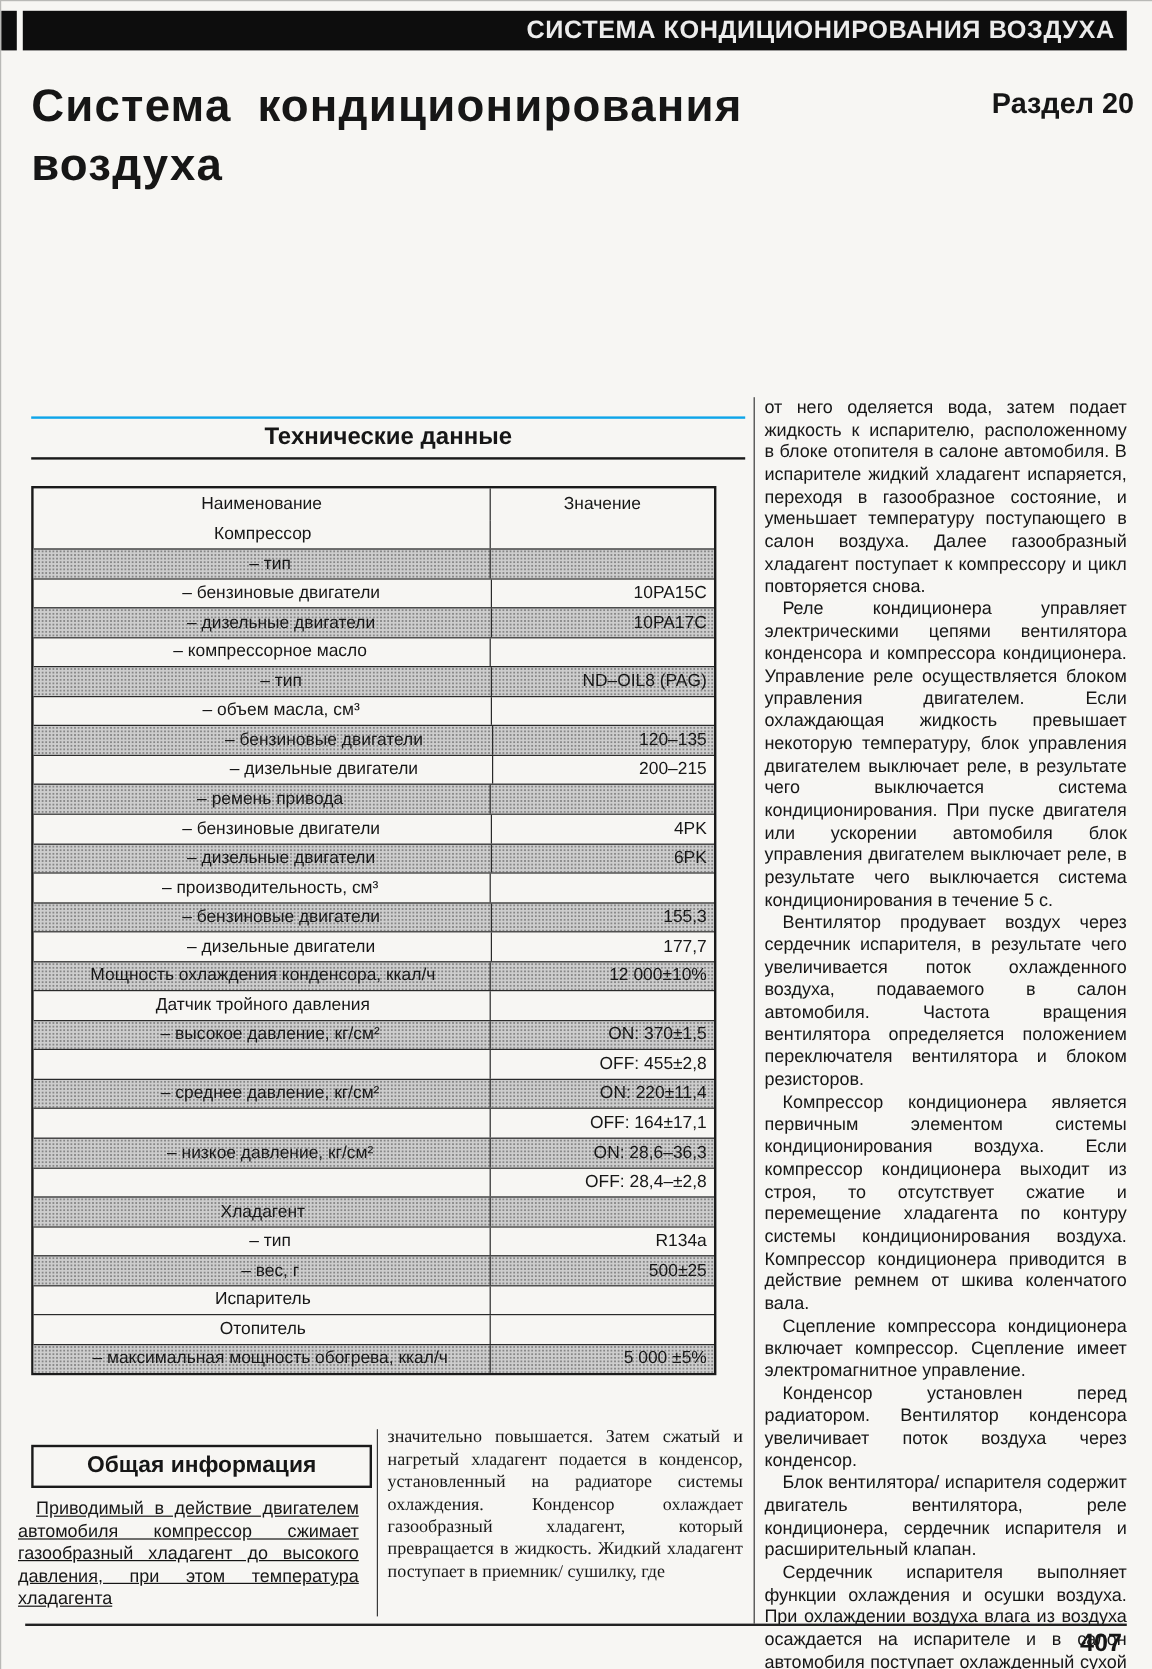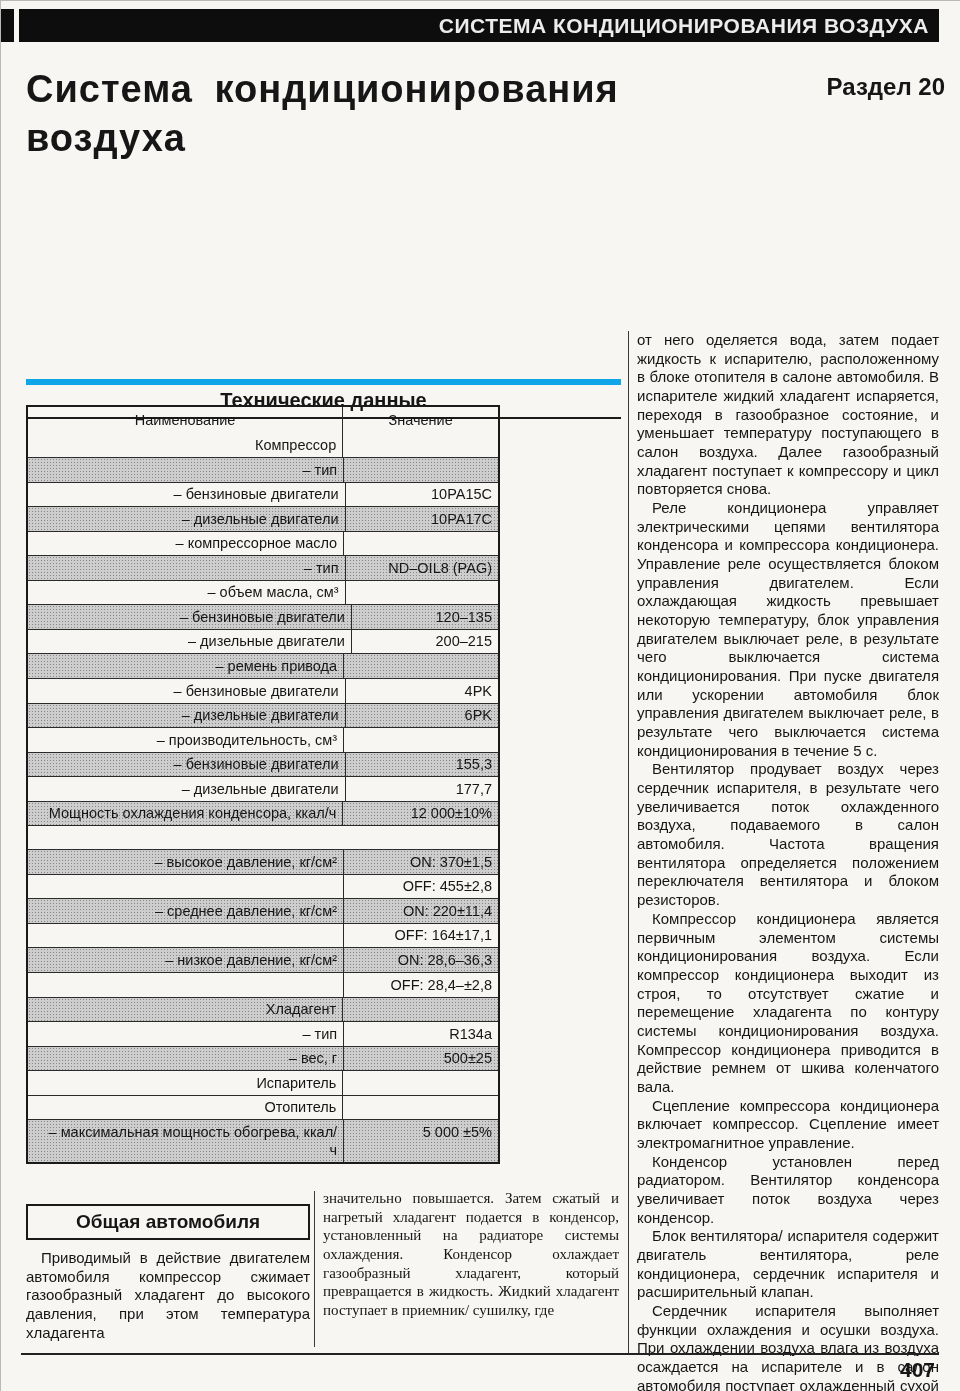--- a/index.html
+++ b/index.html
@@ -16,49 +16,49 @@
     padding-right:10px;box-sizing:border-box;
   }
   .banner-stub{position:absolute;left:0;top:8px;width:13px;height:33px;background:#0d0d0d;}
   .doc-title{
     position:absolute;left:25px;top:64px;width:730px;
     font-size:38px;font-weight:bold;line-height:1.3;letter-spacing:1px;word-spacing:10px;
   }
   .section-label{position:absolute;right:16px;top:72px;font-size:24px;font-weight:bold;}
   .table-title{
     position:absolute;left:25px;top:346px;width:595px;box-sizing:border-box;
-    border-top:6px solid #0ea5e9;border-bottom:2px solid #1a1a1a;
-    text-align:center;font-size:20px;font-weight:bold;padding:4px 0 5px;margin-top:32px;
+    border-top:2px solid #0ea5e9;border-bottom:2px solid #1a1a1a;
+    text-align:center;font-size:20px;font-weight:bold;padding:4px 0 5px;
   }
   .spec-table{
-    position:absolute;left:25px;top:404px;width:474px;box-sizing:border-box;
+    position:absolute;left:25px;top:404px;width:571px;box-sizing:border-box;
     border:2px solid #1a1a1a;font-size:14.5px;
   }
   .trow{display:flex;border-top:1px solid #2a2a2a;min-height:23px;align-items:stretch;}
   .trow:first-child{border-top:none;}
   .tcell{padding:2.5px 6px;line-height:1.28;box-sizing:border-box;}
-  .tcell.name{width:400px;border-right:1px solid #2a2a2a;text-align:right;}
+  .tcell.name{width:400px;border-right:1px solid #2a2a2a;text-align:center;}
   .tcell.value{width:195px;text-align:right;}
   .thead .tcell{text-align:center;padding:4px 6px;}
   .ind0{padding-left:8px;}
   .ind1{padding-left:20px;}
   .ind2{padding-left:38px;}
   .ind3{padding-left:108px;}
   .shaded{
     background-color:#cdcdcd;
     background-image:radial-gradient(#878787 0.8px, transparent 1px);
     background-size:3px 3px;
   }
   .vrule{position:absolute;width:1px;background:#3a3a3a;}
   .rule-col{left:627px;top:330px;height:1022px;}
   .rule-bottom-cols{left:313px;top:1190px;height:156px;}
   .text-col{position:absolute;font-size:15px;line-height:1.245;text-align:justify;}
   .right-col{left:636px;top:330px;width:302px;}
   .mid-col{left:322px;top:1188px;width:296px;font-family:Liberation Serif, serif;}
-  .left-col-par{left:25px;top:1248px;width:284px;}
+  .left-col-par{left:14px;top:1248px;width:284px;text-decoration:underline;}
   .text-col p{margin:0;text-indent:15px;}
   .text-col p.noindent{text-indent:0;}
   .info-box{
     position:absolute;left:25px;top:1203px;width:284px;box-sizing:border-box;
     border:2px solid #1a1a1a;text-align:center;font-size:19px;font-weight:bold;
     padding:5px 0;
   }
   .bottom-rule{position:absolute;left:20px;top:1352px;width:918px;height:2px;background:#222;}
   .page-number{position:absolute;right:26px;top:1357px;font-size:21px;font-weight:600;}
 </style>
@@ -141,20 +141,21 @@
         </div>
         <div class="trow">
           <div class="tcell name ind2">– дизельные двигатели</div>
           <div class="tcell value">177,7</div>
         </div>
         <div class="trow shaded">
           <div class="tcell name ind0">Мощность охлаждения конденсора, ккал/ч</div>
           <div class="tcell value">12 000±10%</div>
         </div>
         <div class="trow">
+          <div class="tcell name ind0">Датчик тройного давления</div>
           <div class="tcell value"></div>
         </div>
         <div class="trow shaded">
           <div class="tcell name ind1">– высокое давление, кг/см²</div>
           <div class="tcell value">ON: 370±1,5</div>
         </div>
         <div class="trow">
           <div class="tcell name ind1"></div>
           <div class="tcell value">OFF: 455±2,8</div>
         </div>
@@ -208,21 +209,21 @@
       <p class="noindent">от него оделяется вода, затем подает жидкость к испарителю, расположенному в блоке отопителя в салоне автомобиля. В испарителе жидкий хладагент испаряется, переходя в газообразное состояние, и уменьшает температуру поступающего в салон воздуха. Далее газообразный хладагент поступает к компрессору и цикл повторяется снова.</p>
       <p>Реле кондиционера управляет электрическими цепями вентилятора конденсора и компрессора кондиционера. Управление реле осуществляется блоком управления двигателем. Если охлаждающая жидкость превышает некоторую температуру, блок управления двигателем выключает реле, в результате чего выключается система кондиционирования. При пуске двигателя или ускорении автомобиля блок управления двигателем выключает реле, в результате чего выключается система кондиционирования в течение 5 с.</p>
       <p>Вентилятор продувает воздух через сердечник испарителя, в результате чего увеличивается поток охлажденного воздуха, подаваемого в салон автомобиля. Частота вращения вентилятора определяется положением переключателя вентилятора и блоком резисторов.</p>
       <p>Компрессор кондиционера является первичным элементом системы кондиционирования воздуха. Если компрессор кондиционера выходит из строя, то отсутствует сжатие и перемещение хладагента по контуру системы кондиционирования воздуха. Компрессор кондиционера приводится в действие ремнем от шкива коленчатого вала.</p>
       <p>Сцепление компрессора кондиционера включает компрессор. Сцепление имеет электромагнитное управление.</p>
       <p>Конденсор установлен перед радиатором. Вентилятор конденсора увеличивает поток воздуха через конденсор.</p>
       <p>Блок вентилятора/ испарителя содержит двигатель вентилятора, реле кондиционера, сердечник испарителя и расширительный клапан.</p>
       <p>Сердечник испарителя выполняет функции охлаждения и осушки воздуха. При охлаждении воздуха влага из воздуха осаждается на испарителе и в салон автомобиля поступает охлажденный сухой воздух.</p>
     </div>
 
-  <div class="info-box">Общая автомобиля</div>
+  <div class="info-box">Общая информация</div>
   <div class="text-col left-col-par">
       <p>Приводимый в действие двигателем автомобиля компрессор сжимает газообразный хладагент до высокого давления, при этом температура хладагента</p>
     </div>
 
   <div class="text-col mid-col">
       <p class="noindent">значительно повышается. Затем сжатый и нагретый хладагент подается в конденсор, установленный на радиаторе системы охлаждения. Конденсор охлаждает газообразный хладагент, который превращается в жидкость. Жидкий хладагент поступает в приемник/ сушилку, где</p>
     </div>
 
   <div class="bottom-rule"></div>
   <div class="page-number">407</div>

